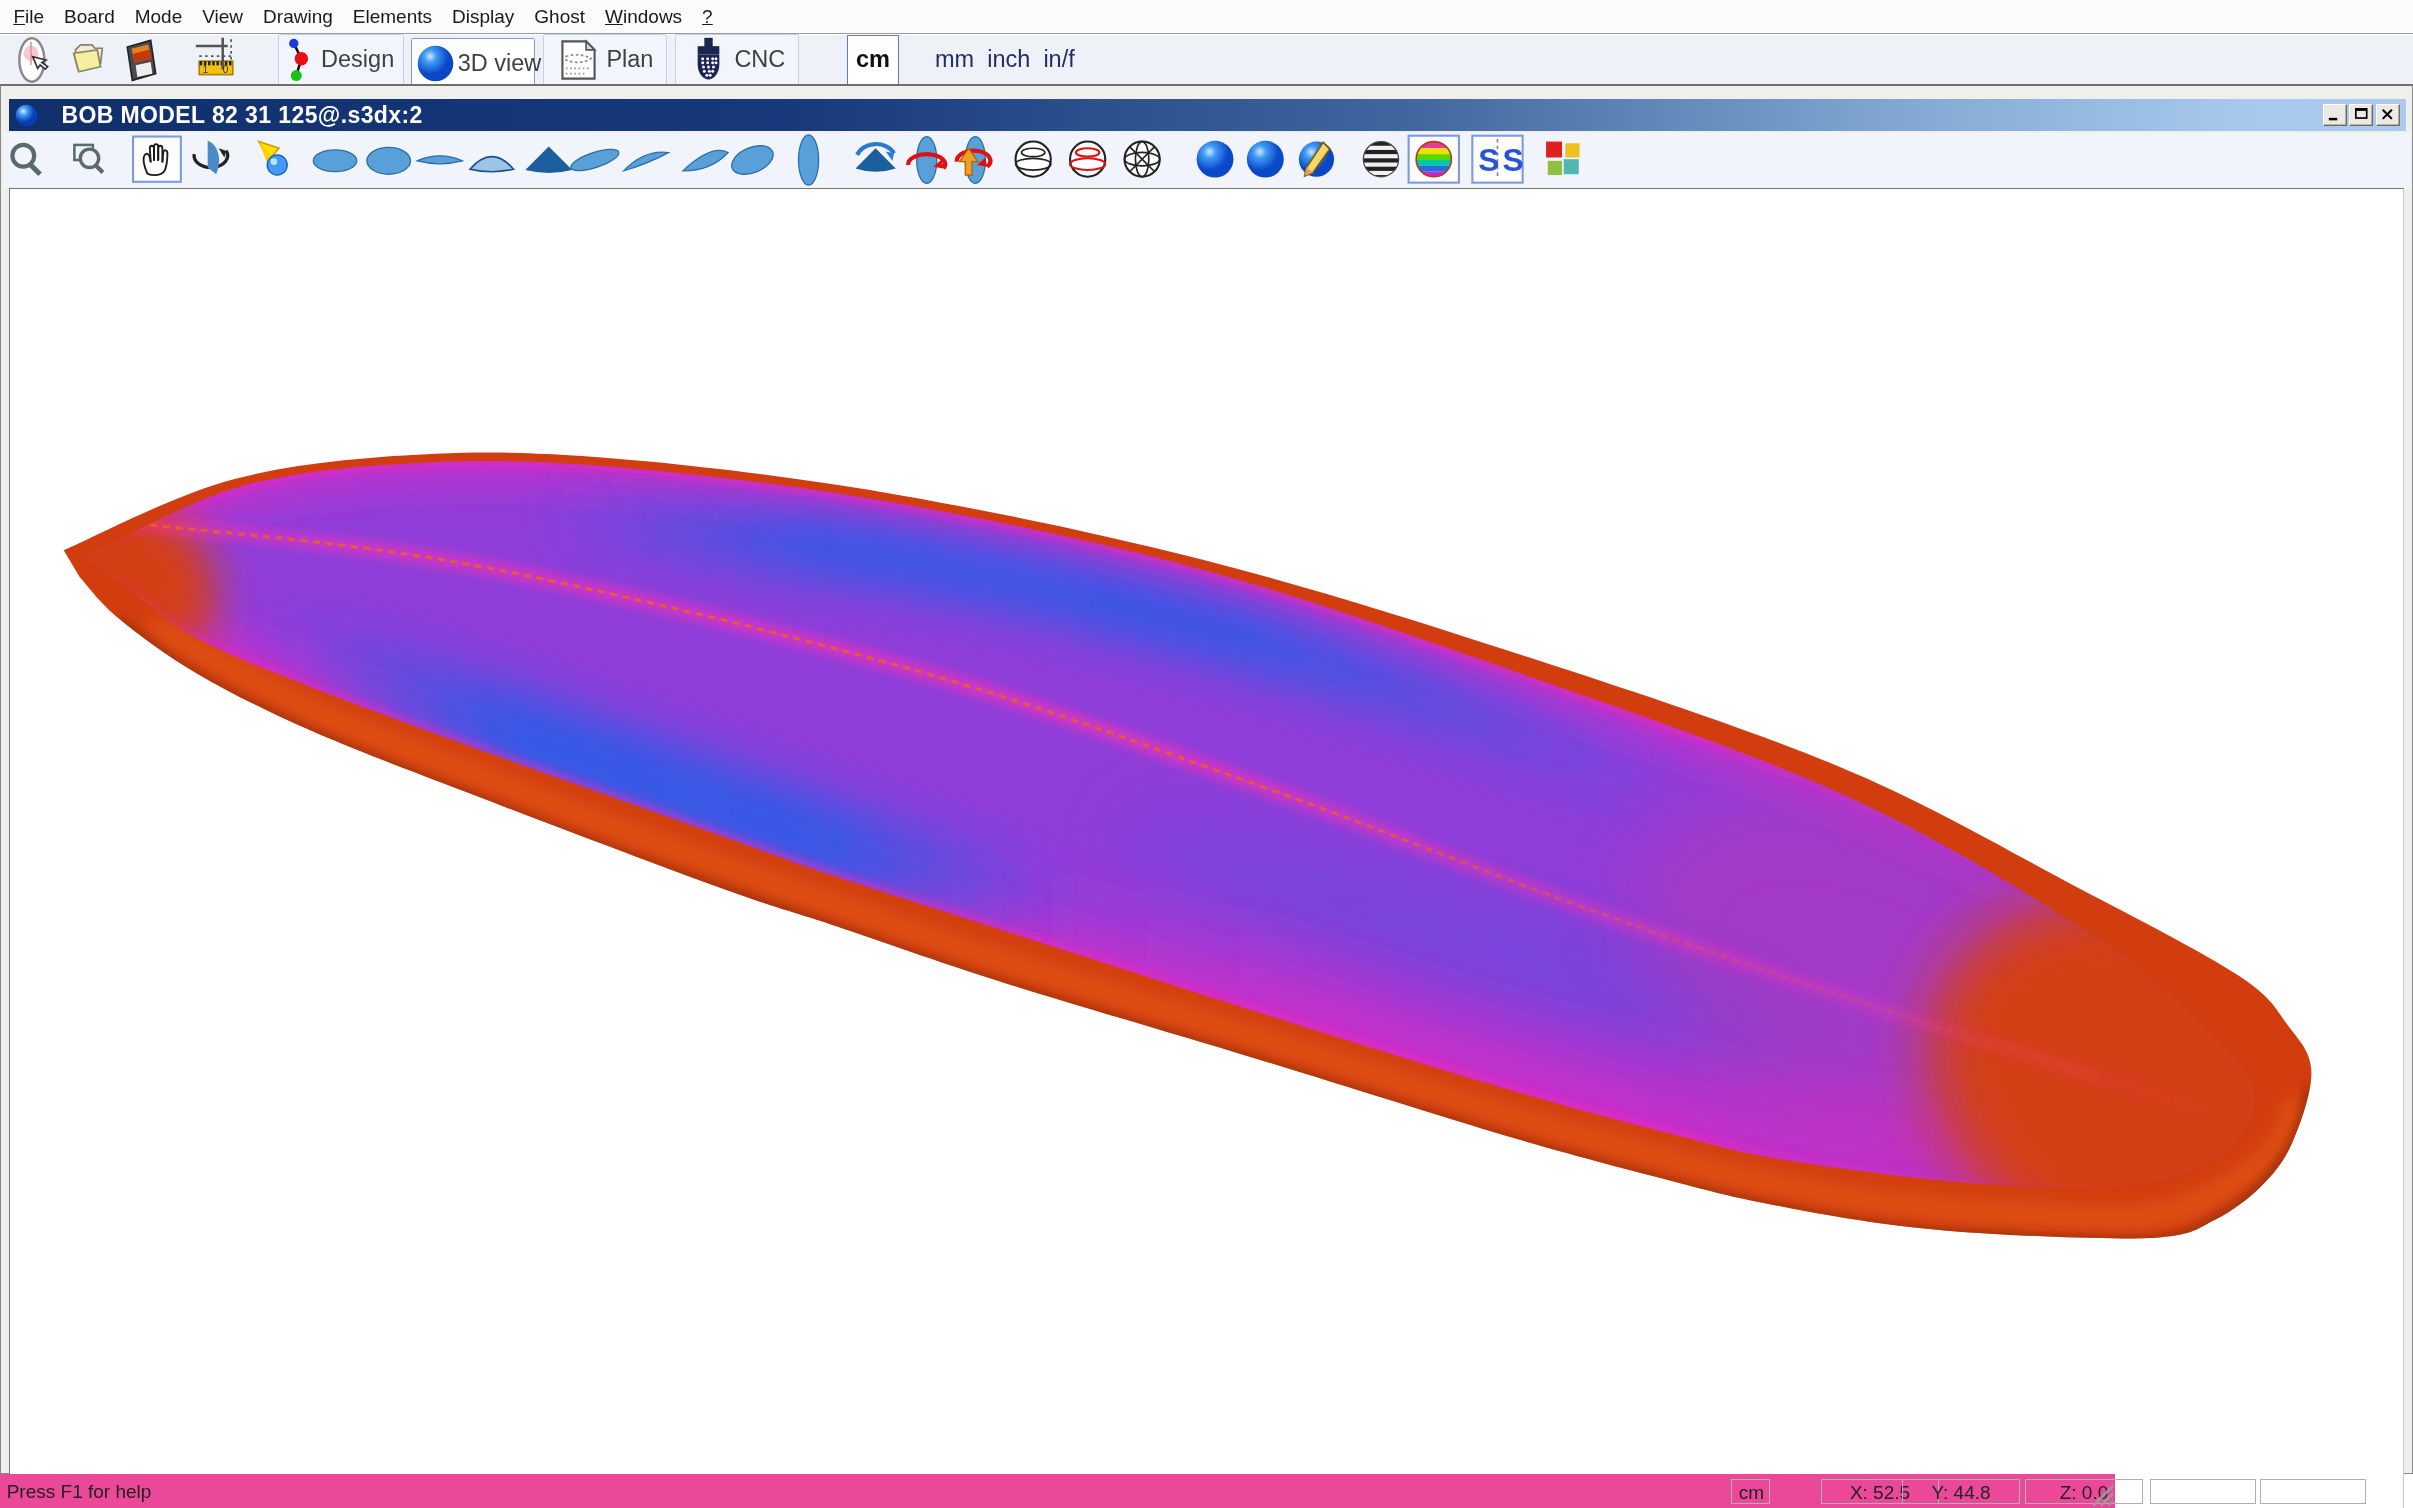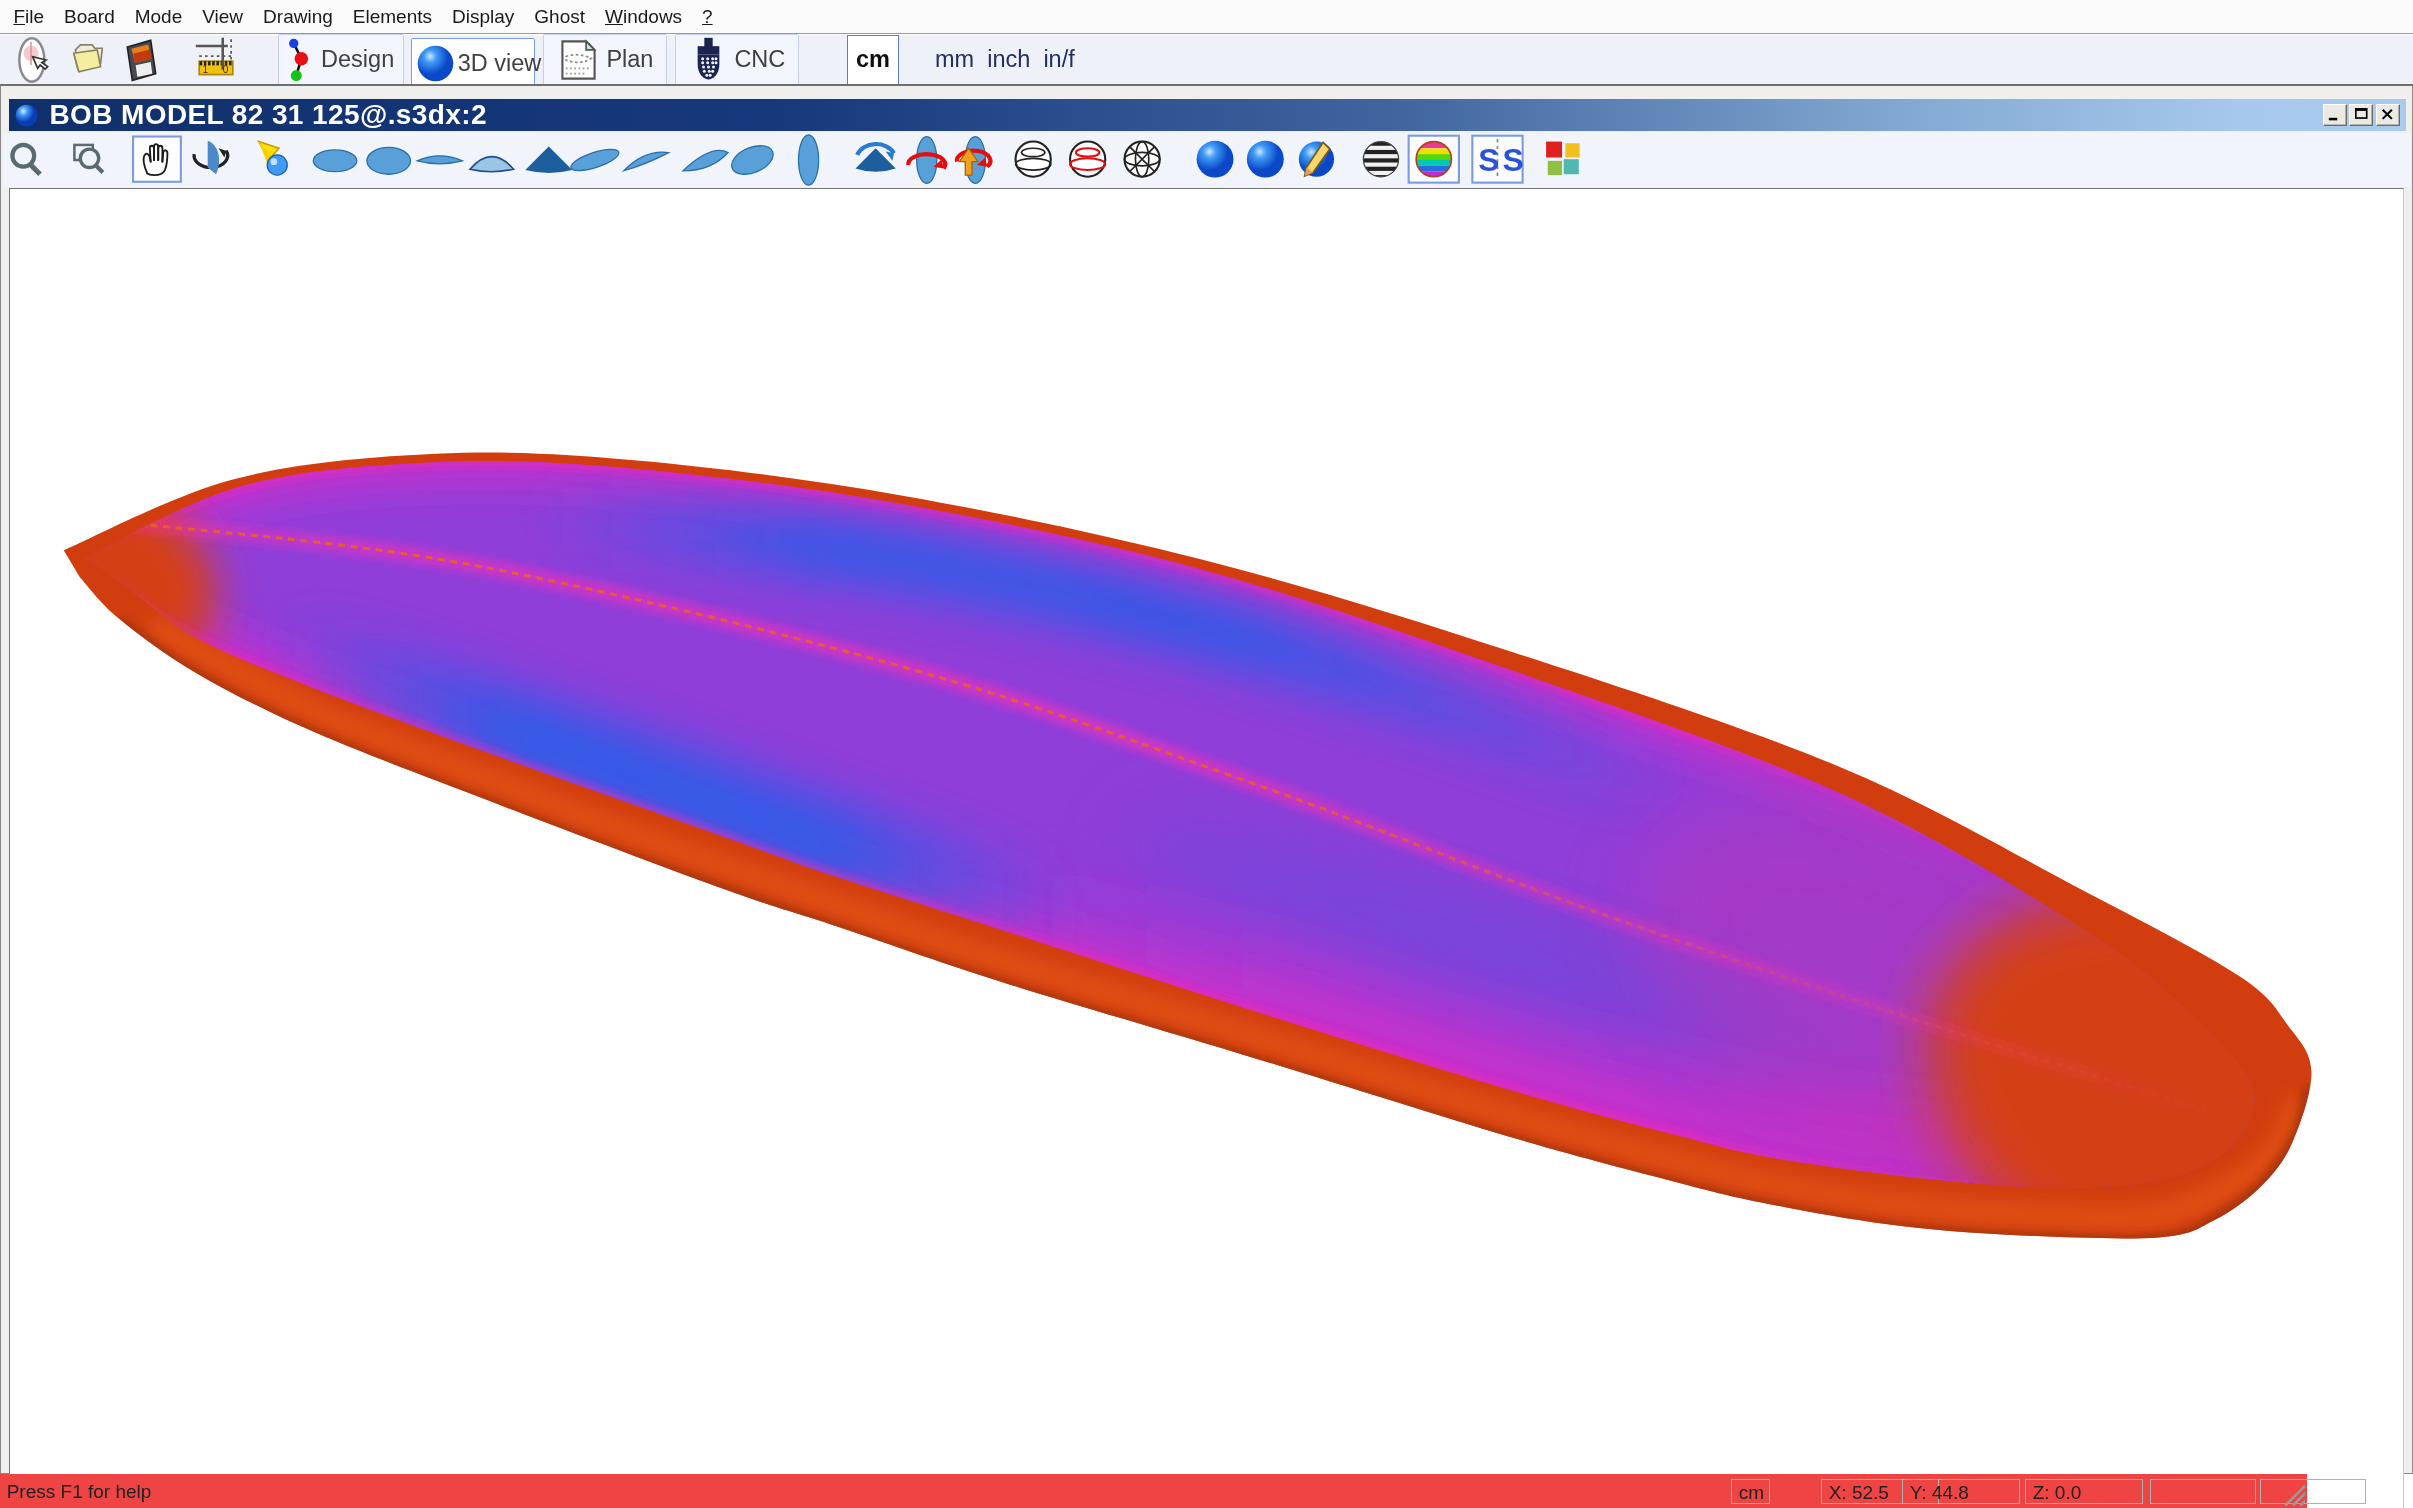--- a/index.html
+++ b/index.html
@@ -25,22 +25,22 @@
 background:linear-gradient(90deg,#10306b 0%,#17387c 32%,#40659f 58%,#85abd4 80%,#a6c8ec 93%,#aacbee 100%);
 display:flex;align-items:center;color:#fff;font-size:21px;font-weight:bold;}
 .wbtn{width:24px;height:22.6px;background:#ece9e2;border:0.8px solid #fff;
 border-right-color:#6d6a63;border-bottom-color:#6d6a63;box-shadow:inset -0.8px -0.8px 0 #a8a49b;
 color:#000;display:flex;align-items:center;justify-content:center;margin-left:2.5px;
 font-size:17px;font-weight:bold;font-family:"Liberation Sans",sans-serif;}
 .icontb{position:absolute;left:3.4px;top:47px;width:2407px;height:54px;background:#f1f4fa;
 display:flex;align-items:center;}
 .canvas{position:absolute;left:8.4px;top:102px;width:2395px;height:1364px;background:#fff;
 border:1.7px solid #787878;border-right-color:#c8c8c8;border-bottom-color:#c8c8c8;}
-.statusbar{position:absolute;left:0;top:1474px;width:2307px;height:34px;background:#ef4444;
-font-size:19px;color:#222;}
+.statusbar{position:absolute;left:0;top:1474px;width:2115px;height:34px;background:#ec4899;
+font-size:19px;color:#222;text-align:center;}
 .spane{position:absolute;top:5px;height:25px;border:0.8px solid #b0b0b0;padding:1.7px 6.7px;font-size:19px;color:#222;}
 .icell{display:flex;align-items:center;justify-content:center;}
 </style>
 </head>
 <body>
 <div class="menubar">
 <span style="padding-left:13.4px"><span class="u">F</span>ile</span>
     <span>Board</span>
     <span>Mode</span>
     <span>View</span>
@@ -157,21 +157,21 @@
 <svg width="25" height="25" viewBox="0 0 30 30" style="margin-left:5px">
         <defs>
           <radialGradient id="tg" cx="0.35" cy="0.3">
             <stop offset="0" stop-color="#d8ecff"></stop>
             <stop offset="0.4" stop-color="#3f9bf5"></stop>
             <stop offset="1" stop-color="#0a3cb8"></stop>
           </radialGradient>
         </defs>
         <circle cx="15" cy="15" r="13" fill="url(#tg)"></circle>
       </svg>
-<span style="margin-left:10px;letter-spacing:0.4px;font-size:28px">BOB MODEL 82 31 125@.s3dx:2</span>
+<span style="margin-left:22px;letter-spacing:0.4px;font-size:23px">BOB MODEL 82 31 125@.s3dx:2</span>
 <div style="position:absolute;right:6.7px;top:4.2px;display:flex">
 <div class="wbtn">
           <svg width="12.6" height="12.6" viewBox="0 0 15 15">
             <line x1="1" y1="12" x2="11" y2="12" stroke="#000" stroke-width="3"></line>
           </svg>
         </div>
 <div class="wbtn">
           <svg width="13.4" height="13.4" viewBox="0 0 16 16">
             <rect x="1" y="1" width="13" height="11" fill="none" stroke="#000" stroke-width="2"></rect>
             <line x1="1" y1="2" x2="14" y2="2" stroke="#000" stroke-width="3"></line>

